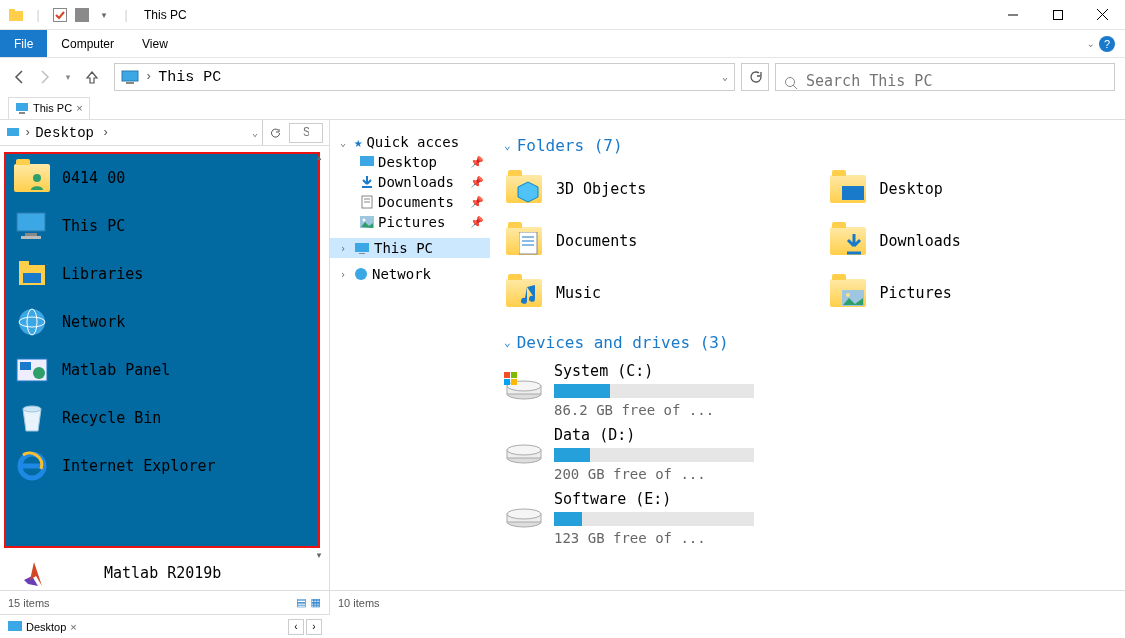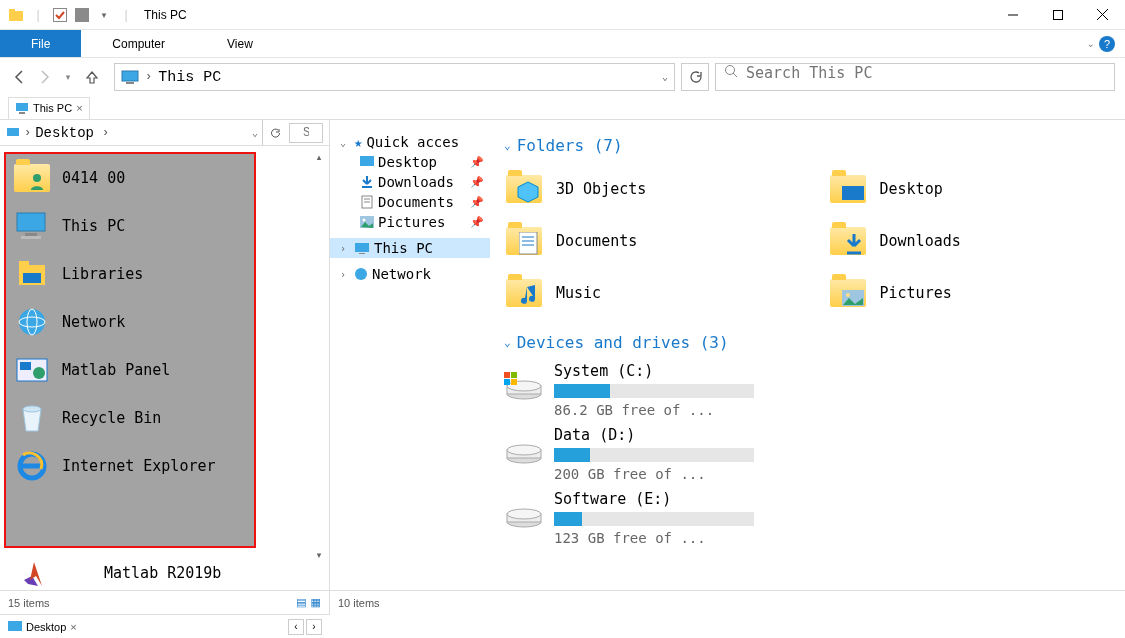--- a/index.html
+++ b/index.html
@@ -7,45 +7,45 @@
 .mono{font-family:Consolas,"Courier New",monospace;padding-left:40px;}
 
 .titlebar{height:30px;display:flex;align-items:center;border-bottom:1px solid #e5e5e5;}
 .qat{display:flex;align-items:center;gap:2px;padding-left:6px;}
 .qat-icon{width:20px;height:20px;display:flex;align-items:center;justify-content:center;}
 .title-text{margin-left:8px;font-size:12px;}
 .win-controls{margin-left:auto;display:flex;}
 .win-btn{width:45px;height:30px;display:flex;align-items:center;justify-content:center;font-size:13px;}
 
 .ribbon{height:28px;display:flex;align-items:center;border-bottom:1px solid #e5e5e5;position:relative;}
-.rtab{padding:0 31px;height:100%;display:flex;align-items:center;font-size:12px;}
+.rtab{padding:0 14px;height:100%;display:flex;align-items:center;font-size:12px;}
 .rtab.file{background:#1979ca;color:#fff;}
 .ribbon-help{margin-left:auto;display:flex;align-items:center;padding-right:10px;gap:4px;}
 .help-circle{width:16px;height:16px;border-radius:50%;background:#1979ca;color:#fff;display:flex;align-items:center;justify-content:center;font-size:11px;}
 
 .navbar{height:38px;display:flex;align-items:center;padding:0 10px;gap:6px;}
 .nav-arrows{display:flex;align-items:center;gap:4px;padding-right:6px;}
 .nav-arrow{width:20px;height:20px;display:flex;align-items:center;justify-content:center;color:#6d6d6d;}
 .nav-arrow.disabled{color:#c0c0c0;}
 .address{flex:1;height:28px;border:1px solid #ccc;display:flex;align-items:center;padding:0 6px;gap:6px;}
 .address .chev-down{margin-left:auto;color:#555;font-size:10px;}
 .refresh{width:28px;height:28px;border:1px solid #ccc;display:flex;align-items:center;justify-content:center;}
-.search{width:400px;height:28px;border:1px solid #ccc;display:flex;align-items:flex-start;padding:0 8px;color:#888;gap:8px;}
+.search{width:340px;height:28px;border:1px solid #ccc;display:flex;align-items:flex-end;padding:0 8px;color:#888;gap:8px;}
 .search input{border:none;outline:none;flex:1;font-family:Consolas,monospace;font-size:15px;color:#555;}
 
 .tabstrip{height:24px;border-bottom:1px solid #ddd;display:flex;align-items:center;padding-left:8px;}
 .wtab{display:flex;align-items:center;gap:4px;padding:0 6px;font-size:11px;border:1px solid #ddd;border-bottom:none;background:#fff;height:22px;}
 .wtab .close-x{color:#666;}
 
 .split{display:flex;position:absolute;top:120px;bottom:24px;left:0;right:0;}
 
 .left-pane{width:330px;border-right:1px solid #ddd;display:flex;flex-direction:column;position:relative;}
 .l-address{height:26px;border-bottom:1px solid #ddd;display:flex;align-items:center;padding:0 6px;gap:4px;}
 .l-body{flex:1;position:relative;overflow:hidden;}
-.desktop-list{border:2px solid #e11;position:absolute;left:4px;top:6px;width:252px;height:396px;overflow:hidden;background:#a3a3a3;}
+.desktop-list{border:2px solid #e11;position:absolute;left:4px;top:6px;width:316px;height:396px;overflow:hidden;background:#0369a1;}
 .dl-item{display:flex;align-items:center;gap:12px;padding:6px 8px;}
 .dl-item .icn{width:36px;height:36px;display:flex;align-items:center;justify-content:center;}
 .dl-label{font-family:Consolas,monospace;font-size:15px;}
 .l-extra{position:absolute;left:20px;top:412px;display:flex;align-items:center;gap:14px;}
 .l-status{height:24px;border-top:1px solid #ddd;display:flex;align-items:center;justify-content:space-between;padding:0 8px;font-size:11px;color:#555;gap:8px;}
 .view-icons{display:flex;gap:4px;color:#1979ca;}
 
 .right-pane{flex:1;display:flex;flex-direction:column;}
 .tree{width:160px;padding-top:12px;font-family:Consolas,monospace;font-size:14px;}
 .tree-row{display:flex;align-items:center;gap:4px;padding:2px 6px 2px 10px;white-space:nowrap;}

